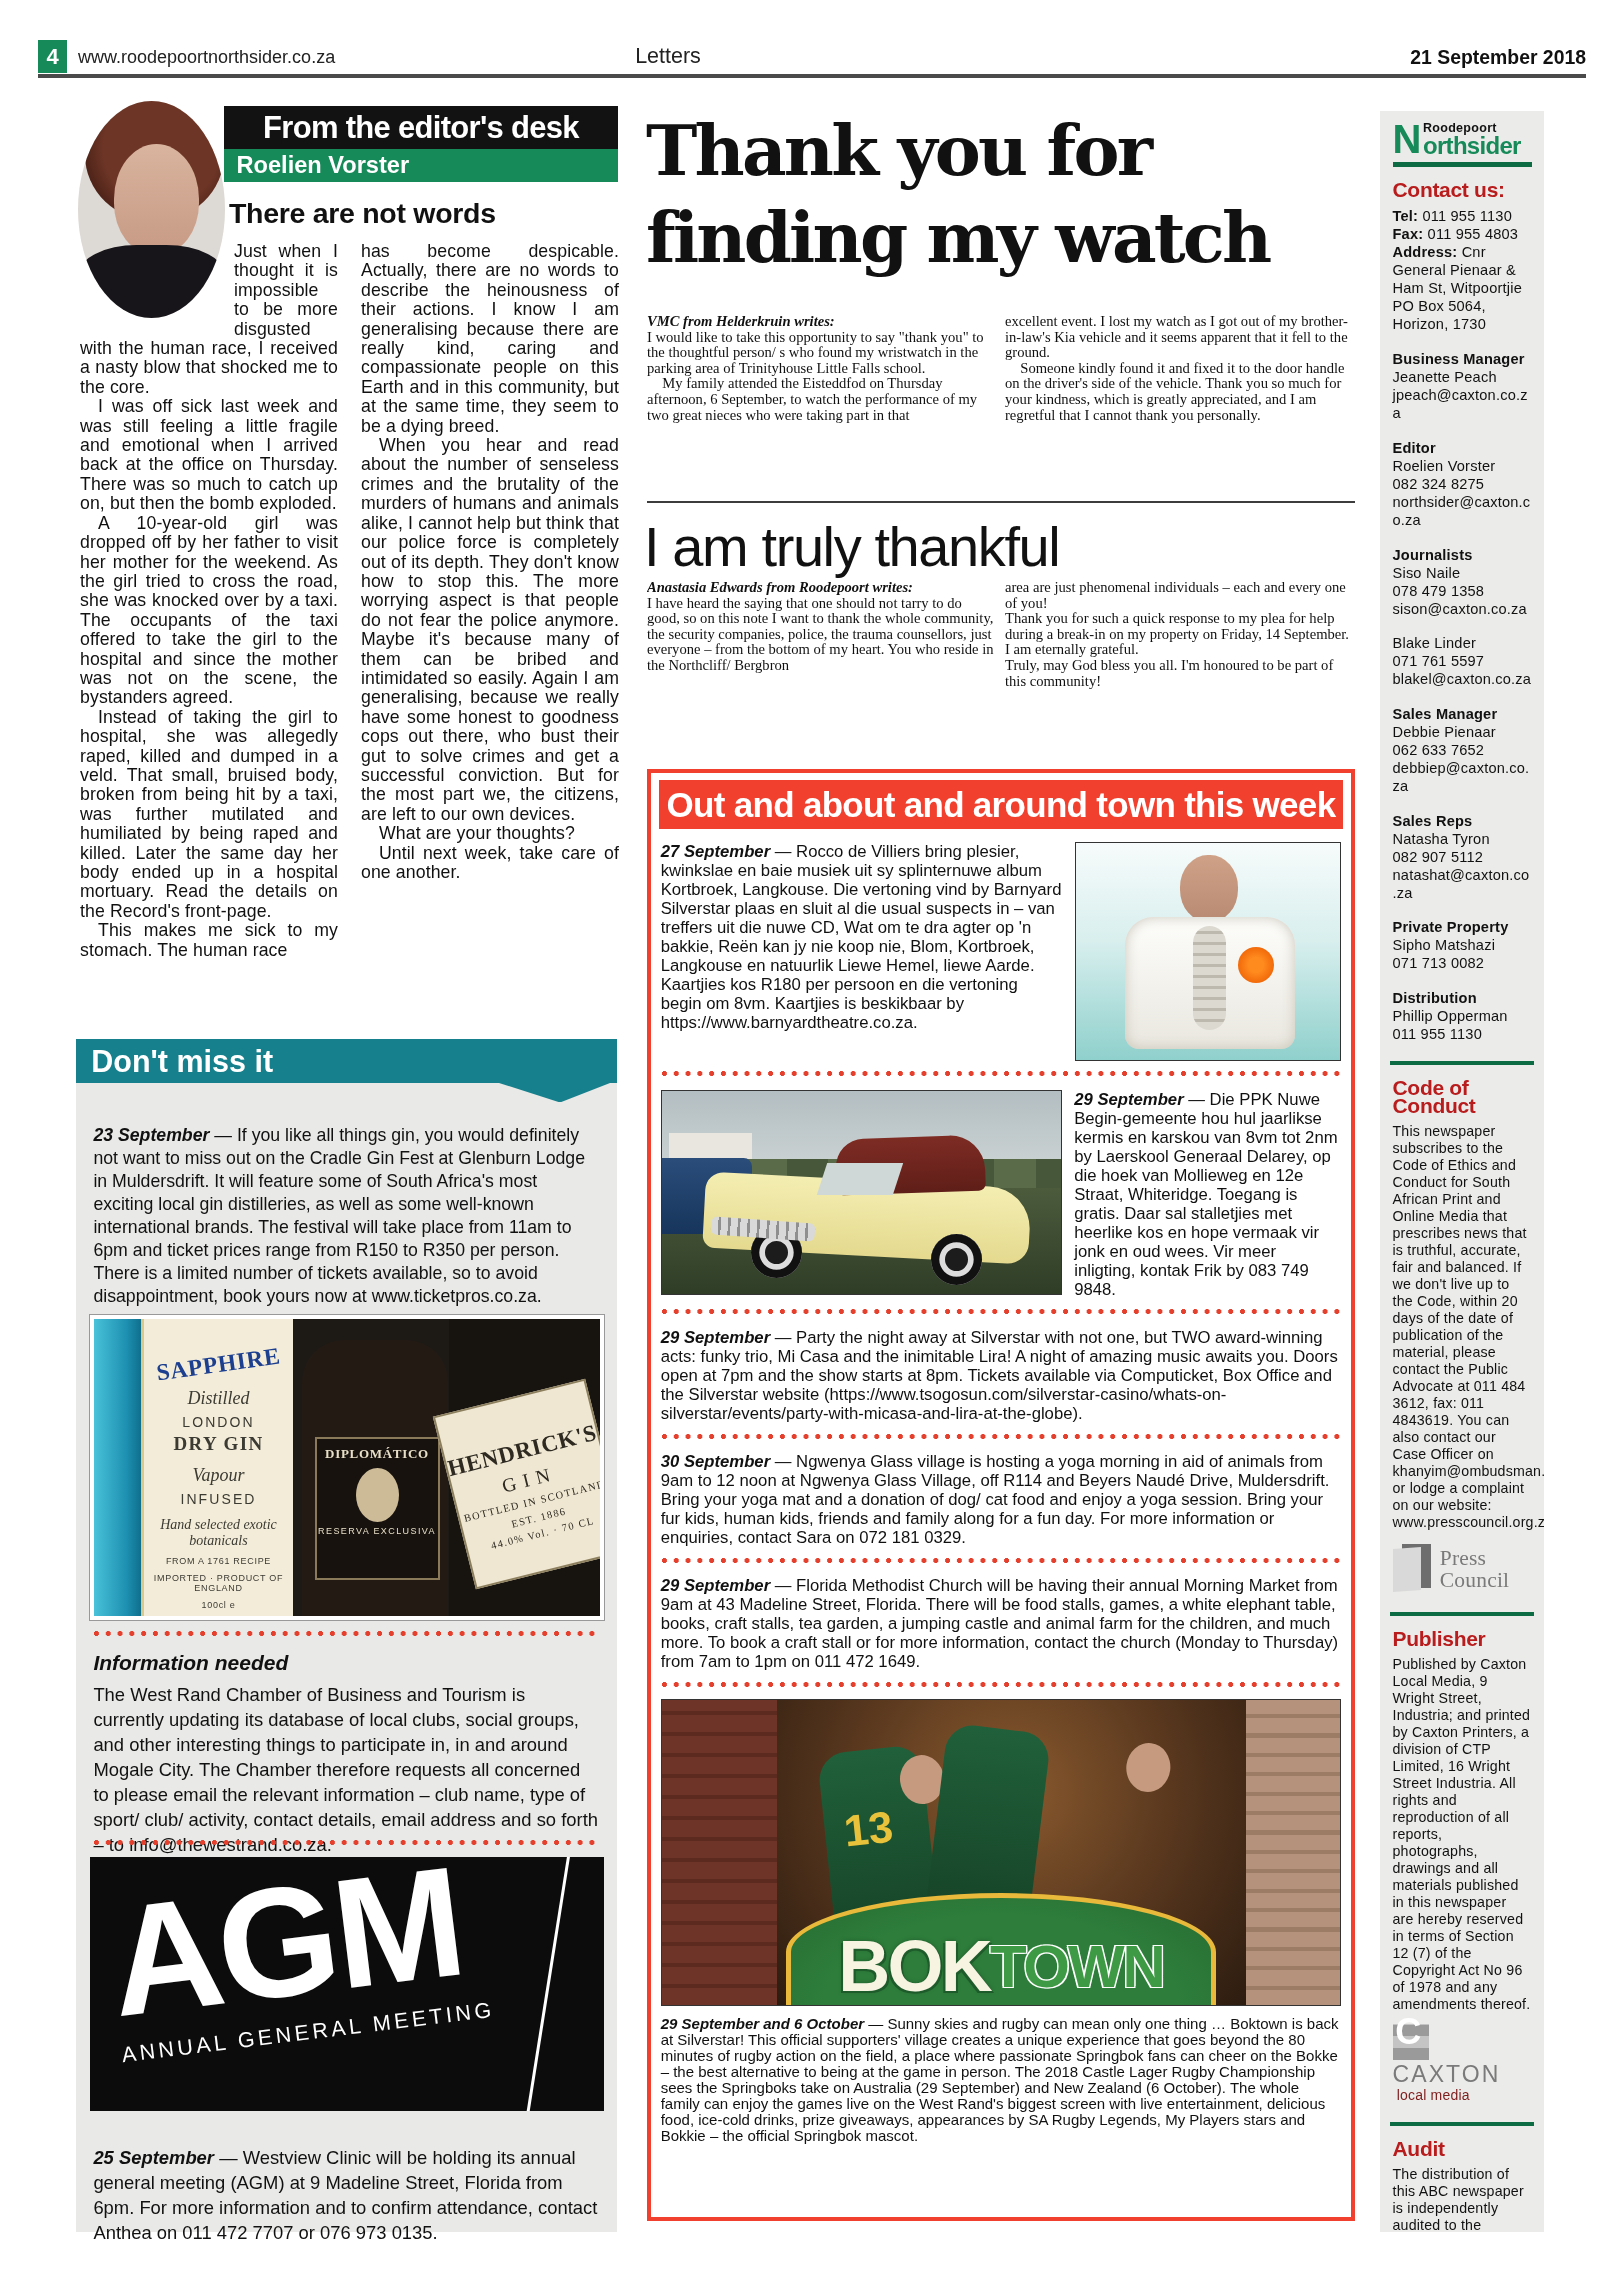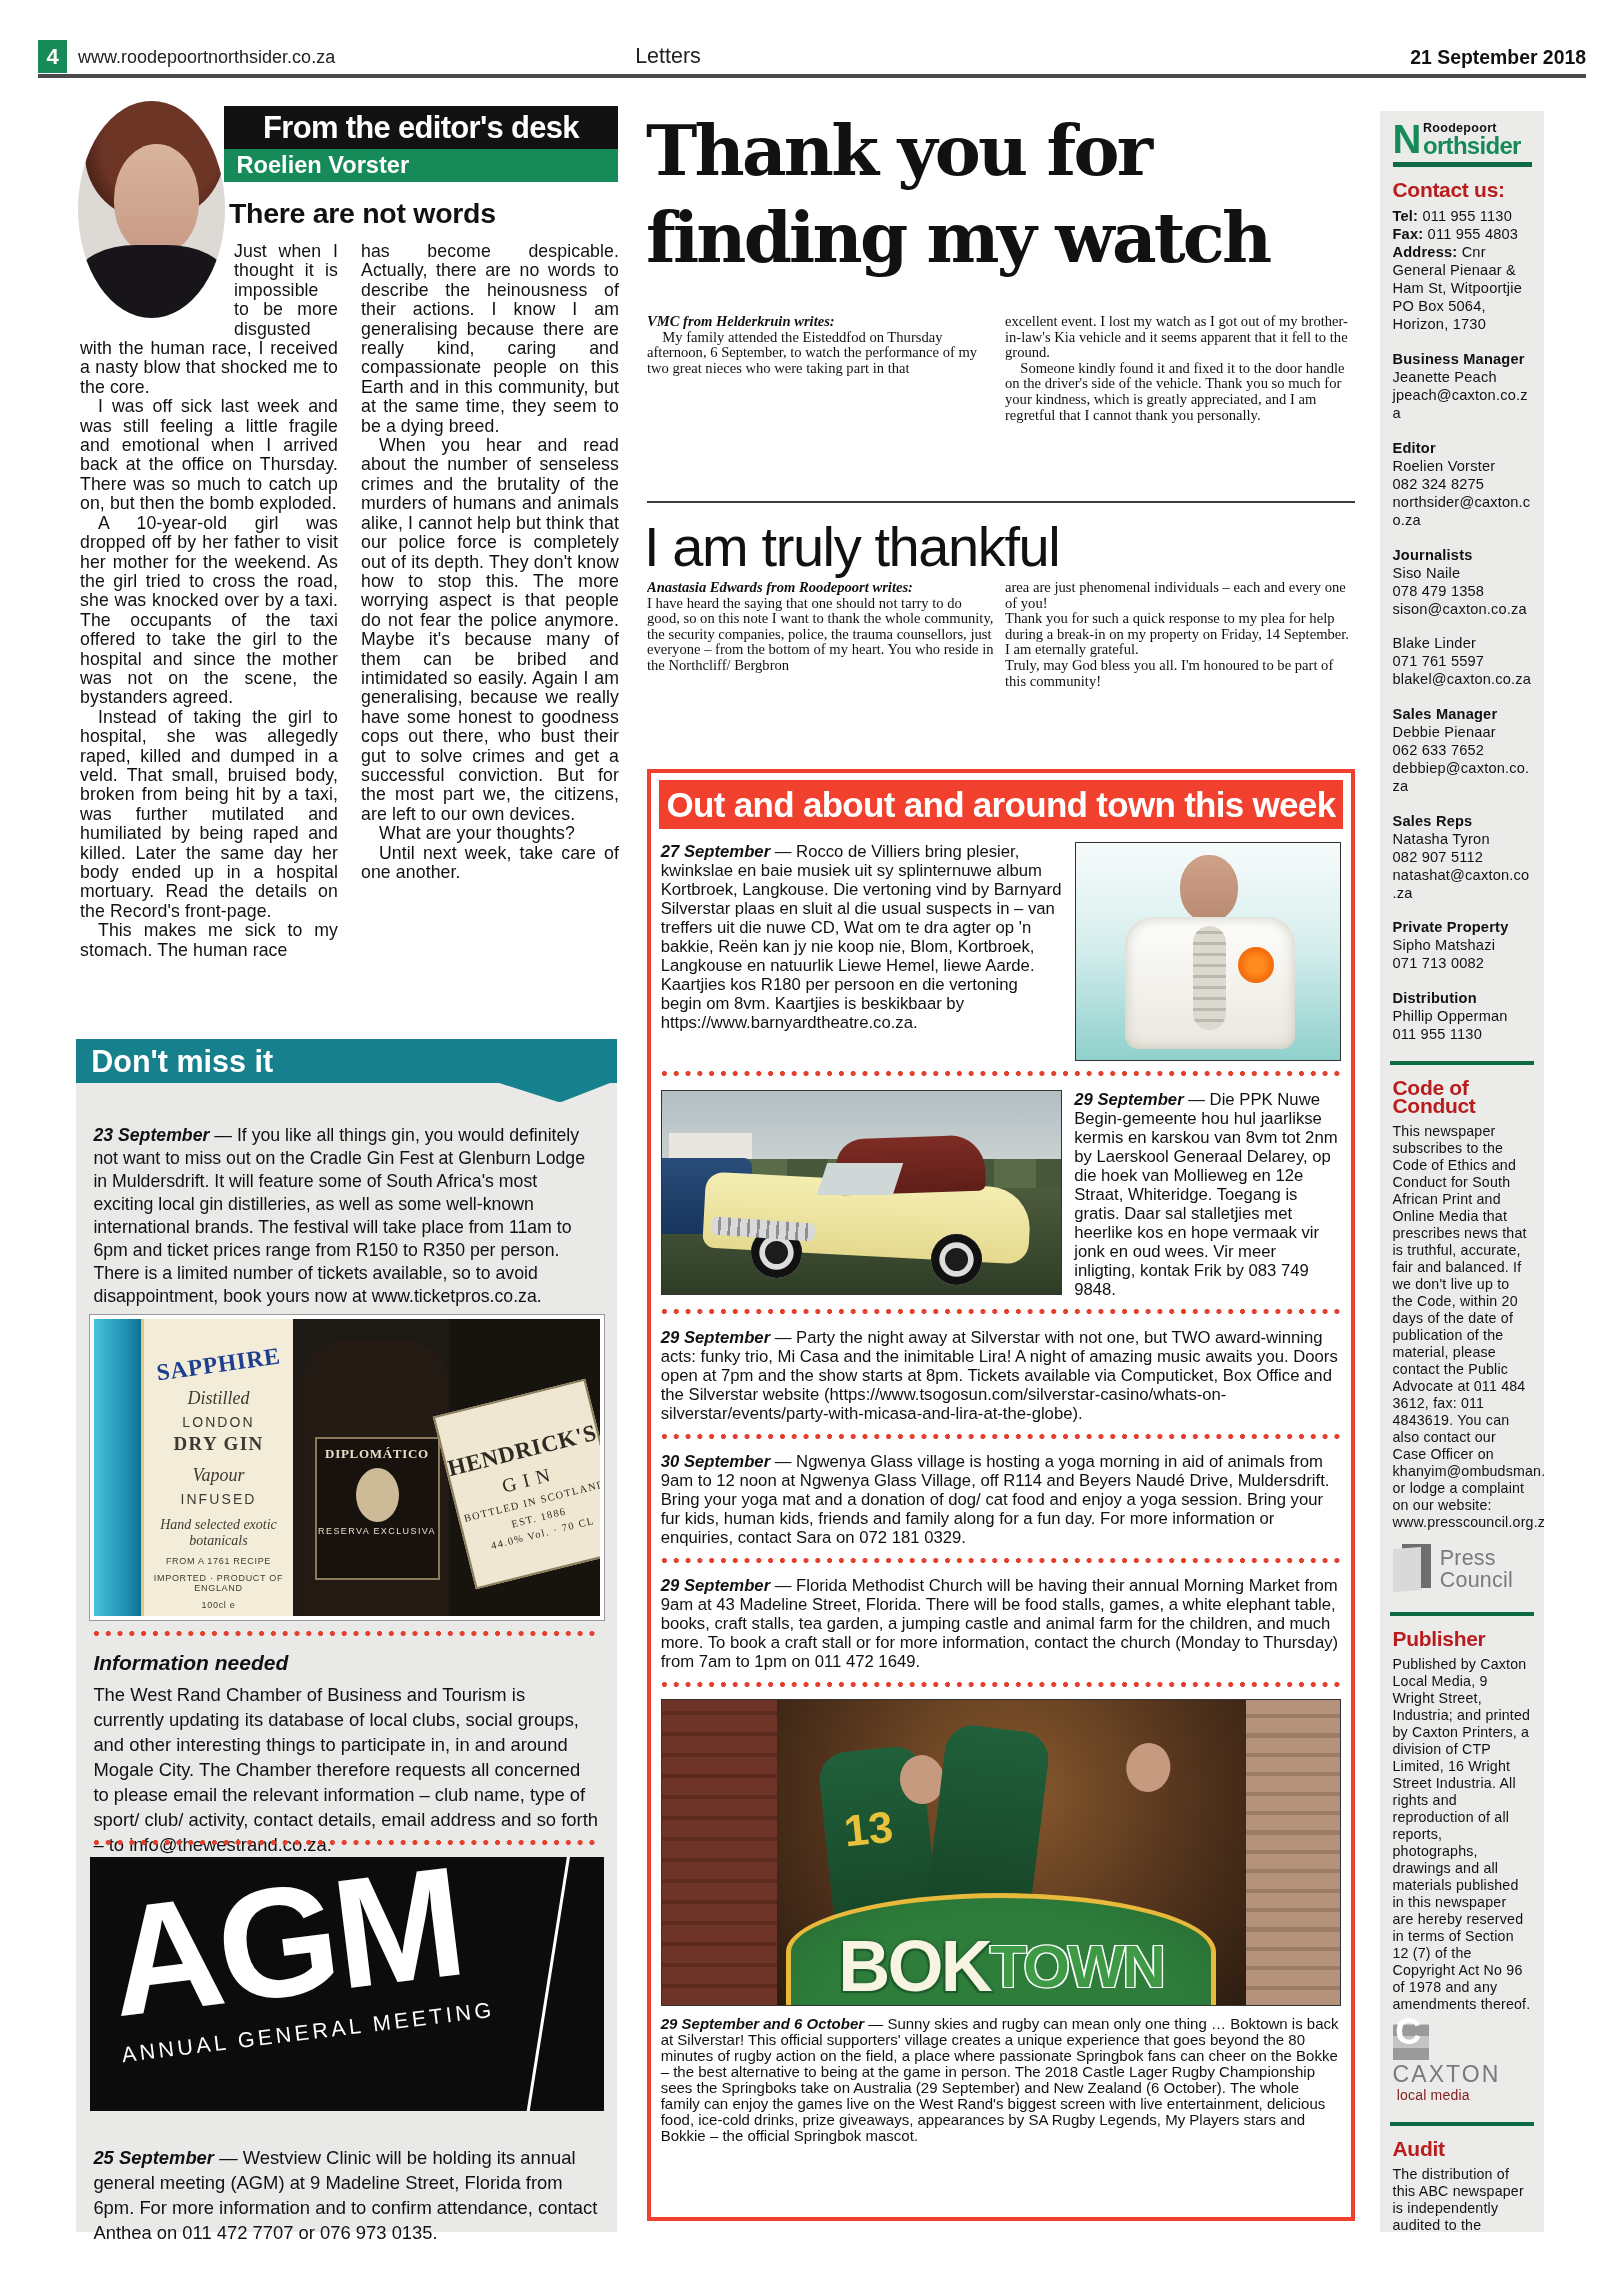--- a/index.html
+++ b/index.html
@@ -169,21 +169,21 @@
   .sb-h{color:#b91c1c;font-size:21px;font-weight:bold;margin:14px 0 8.3px;letter-spacing:-0.3px;}
   .sb-line{overflow-wrap:anywhere;}
   .sb-block{margin-top:16.7px;}
   .sb-role{font-weight:bold;}
   .sb-rule{height:4.2px;background:#0c6b42;margin:18px -2.8px 0;}
   .sb-small{font-size:14.2px;line-height:17px;}
   .pc-logo{display:flex;align-items:center;margin:12.5px 0 2.8px;}
   .pc-glyph{width:39px;height:50px;position:relative;margin-right:8.3px;flex-shrink:0;}
   .pc-back{position:absolute;left:9.7px;top:0;width:29px;height:44px;background:#6e6e6e;}
   .pc-front{position:absolute;left:0;top:4.2px;width:28px;height:43px;background:#d9d9d9;transform:skewY(-4deg);}
-  .pc-text{font-family:Liberation Sans, sans-serif;color:#7a7a7a;font-size:21.5px;line-height:22px;}
+  .pc-text{font-family:Liberation Serif, serif;color:#7a7a7a;font-size:21.5px;line-height:22px;}
   .cax-logo{margin:11px 0 2.8px;}
   .cax-glyph{width:36px;height:36px;background:
       repeating-linear-gradient(0deg,#9a9a9a 0 11.8px,#c4c4c4 11.8px 23.6px),
       #b0b0b0;position:relative;margin-bottom:4.2px;}
   .cax-C{position:absolute;left:2.8px;top:-1.4px;font-size:36px;font-weight:bold;color:#fff;}
   .cax-name{color:#7a7a7a;font-size:23px;letter-spacing:2.1px;display:inline;}
   .cax-sub{color:#7f1d1d;font-size:14px;display:inline;margin-left:4.2px;}
 </style>
 </head>
 <body>
@@ -267,20 +267,21 @@
   </div>
 
   <p class="westview"><b class="evdate">25 September</b> <span>— Westview Clinic will be holding its annual general meeting (AGM) at 9 Madeline Street, Florida from 6pm. For more information and to confirm attendance, contact Anthea on 011 472 7707 or 076 973 0135.</span></p>
 </div>
 
 <div class="abs w-head" style="top:112px;">Thank you for</div>
 <div class="abs w-head" style="top:199px;">finding my watch</div>
 
 <div class="abs let-col" style="left:647px;top:314px;">
   <p class="byline">VMC from Helderkruin writes:</p>
+  <p>I would like to take this opportunity to say "thank you" to the thoughtful person/ s who found my wristwatch in the parking area of Trinityhouse Little Falls school.</p>
   <p class="ind">My family attended the Eisteddfod on Thursday afternoon, 6 September, to watch the performance of my two great nieces who were taking part in that</p>
 </div>
 <div class="abs let-col" style="left:1005px;top:314px;">
   <p>excellent event. I lost my watch as I got out of my brother-in-law's Kia vehicle and it seems apparent that it fell to the ground.</p>
   <p class="ind">Someone kindly found it and fixed it to the door handle on the driver's side of the vehicle. Thank you so much for your kindness, which is greatly appreciated, and I am regretful that I cannot thank you personally.</p>
 </div>
 
 <div class="abs mid-rule"></div>
 <div class="abs t-head">I am truly thankful</div>
 

